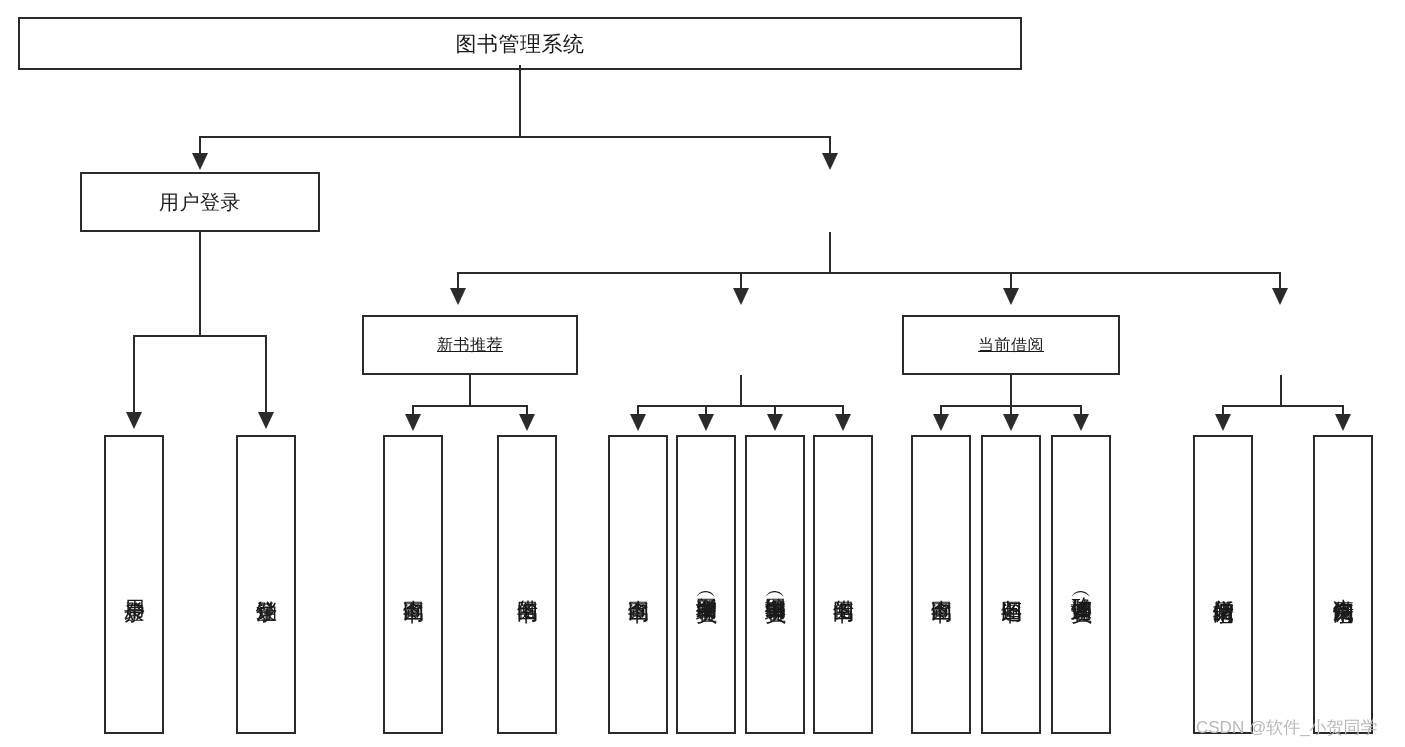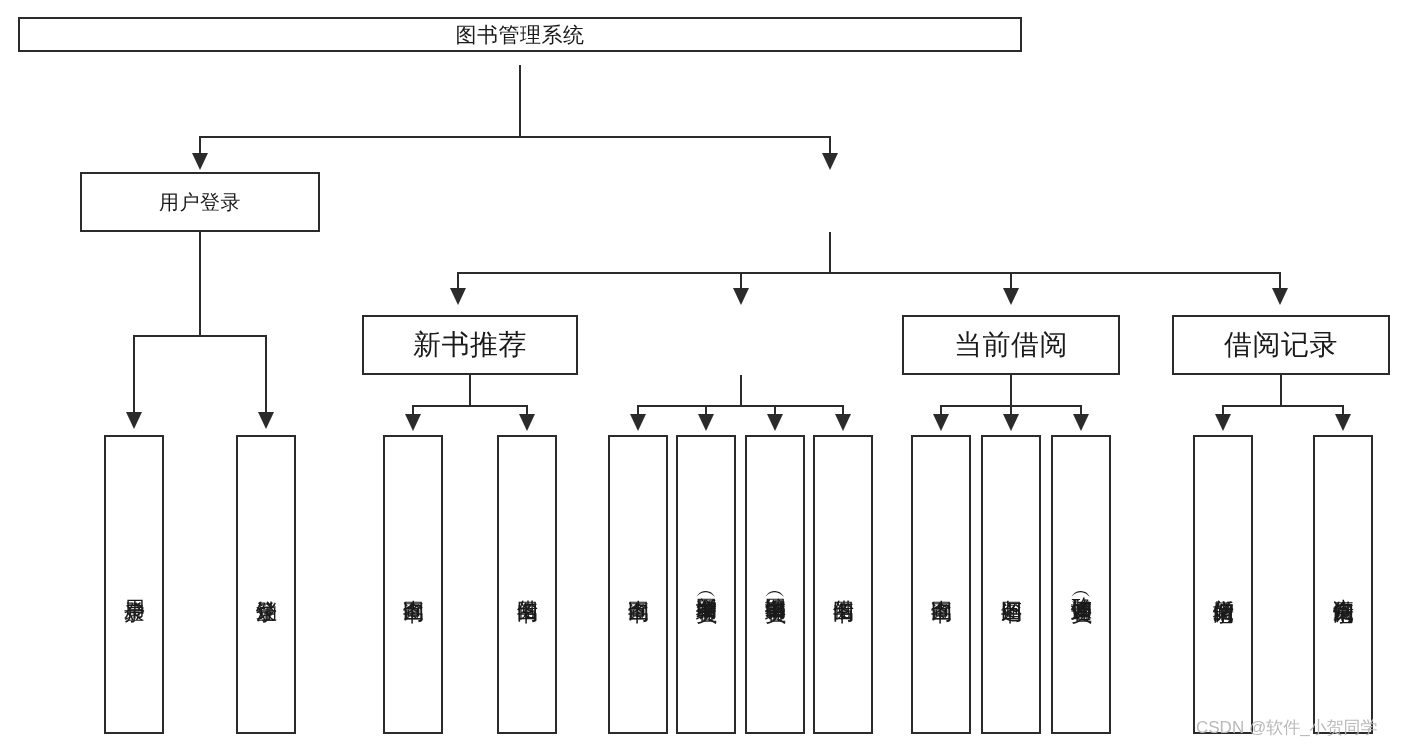--- a/index.html
+++ b/index.html
@@ -27,21 +27,21 @@
     justify-content: center;
     color: #1a1a1a;
   }
   .node .label {
     white-space: nowrap;
     line-height: 1.1;
     letter-spacing: 0.5px;
   }
   .node.root .label { font-size: 21px; }
   .node.level2 .label { font-size: 20px; }
-  .node.level3 .label { font-size: 28px; }
+  .node.level3 .label { font-size: 16px; text-decoration: underline; }
 
   
   .node.leaf {
     align-items: center;
     justify-content: center;
     padding: 6px 0;
   }
   .node.leaf .label {
     writing-mode: vertical-rl;
     text-orientation: upright;
@@ -80,21 +80,21 @@
     white-space: nowrap;
     pointer-events: none;
     font-family: "Liberation Sans", "DejaVu Sans", sans-serif;
   }
 </style>
 </head>
 <body>
 
 <div id="canvas">
 
-  <div class="node root" style="left:18px; top:17px; width:1004px; height:35px;">
+  <div class="node root" style="left:18px; top:17px; width:1004px; height:53px;">
     <span class="label">图书管理系统</span>
   </div>
 
   <div class="vline" style="left:519px; top:65px; width:2px; height:72px;"></div>
 
   <div class="hline" style="left:199px; top:136px; width:632px; height:2px;"></div>
 
   <div class="vline" style="left:199px; top:136px; width:2px; height:22px;"></div>
   <div class="arrow" style="left:192px; top:153px;"></div>
   <div class="vline" style="left:829px; top:136px; width:2px; height:22px;"></div>
@@ -122,23 +122,20 @@
   <div class="arrow" style="left:1003px; top:288px;"></div>
   <div class="vline" style="left:1279px; top:272px; width:2px; height:19px;"></div>
   <div class="arrow" style="left:1272px; top:288px;"></div>
 
   <div class="node level3" style="left:362px; top:315px; width:216px; height:60px;">
     <span class="label">新书推荐</span>
   </div>
   <div class="node level3" style="left:902px; top:315px; width:218px; height:60px;justify-content:center;">
     <span class="label">当前借阅</span>
   </div>
-  <div class="node level3" style="left:1172px; top:315px; width:218px; height:60px;">
-    <span class="label">借阅记录</span>
-  </div>
 
   <div class="vline" style="left:469px; top:375px; width:2px; height:31px;"></div>
   <div class="hline" style="left:412px; top:405px; width:116px; height:2px;"></div>
   <div class="vline" style="left:412px; top:405px; width:2px; height:12px;"></div>
   <div class="arrow" style="left:405px; top:414px;"></div>
   <div class="vline" style="left:526px; top:405px; width:2px; height:12px;"></div>
   <div class="arrow" style="left:519px; top:414px;"></div>
 
   <div class="vline" style="left:740px; top:375px; width:2px; height:31px;"></div>
   <div class="hline" style="left:637px; top:405px; width:206px; height:2px;"></div>

